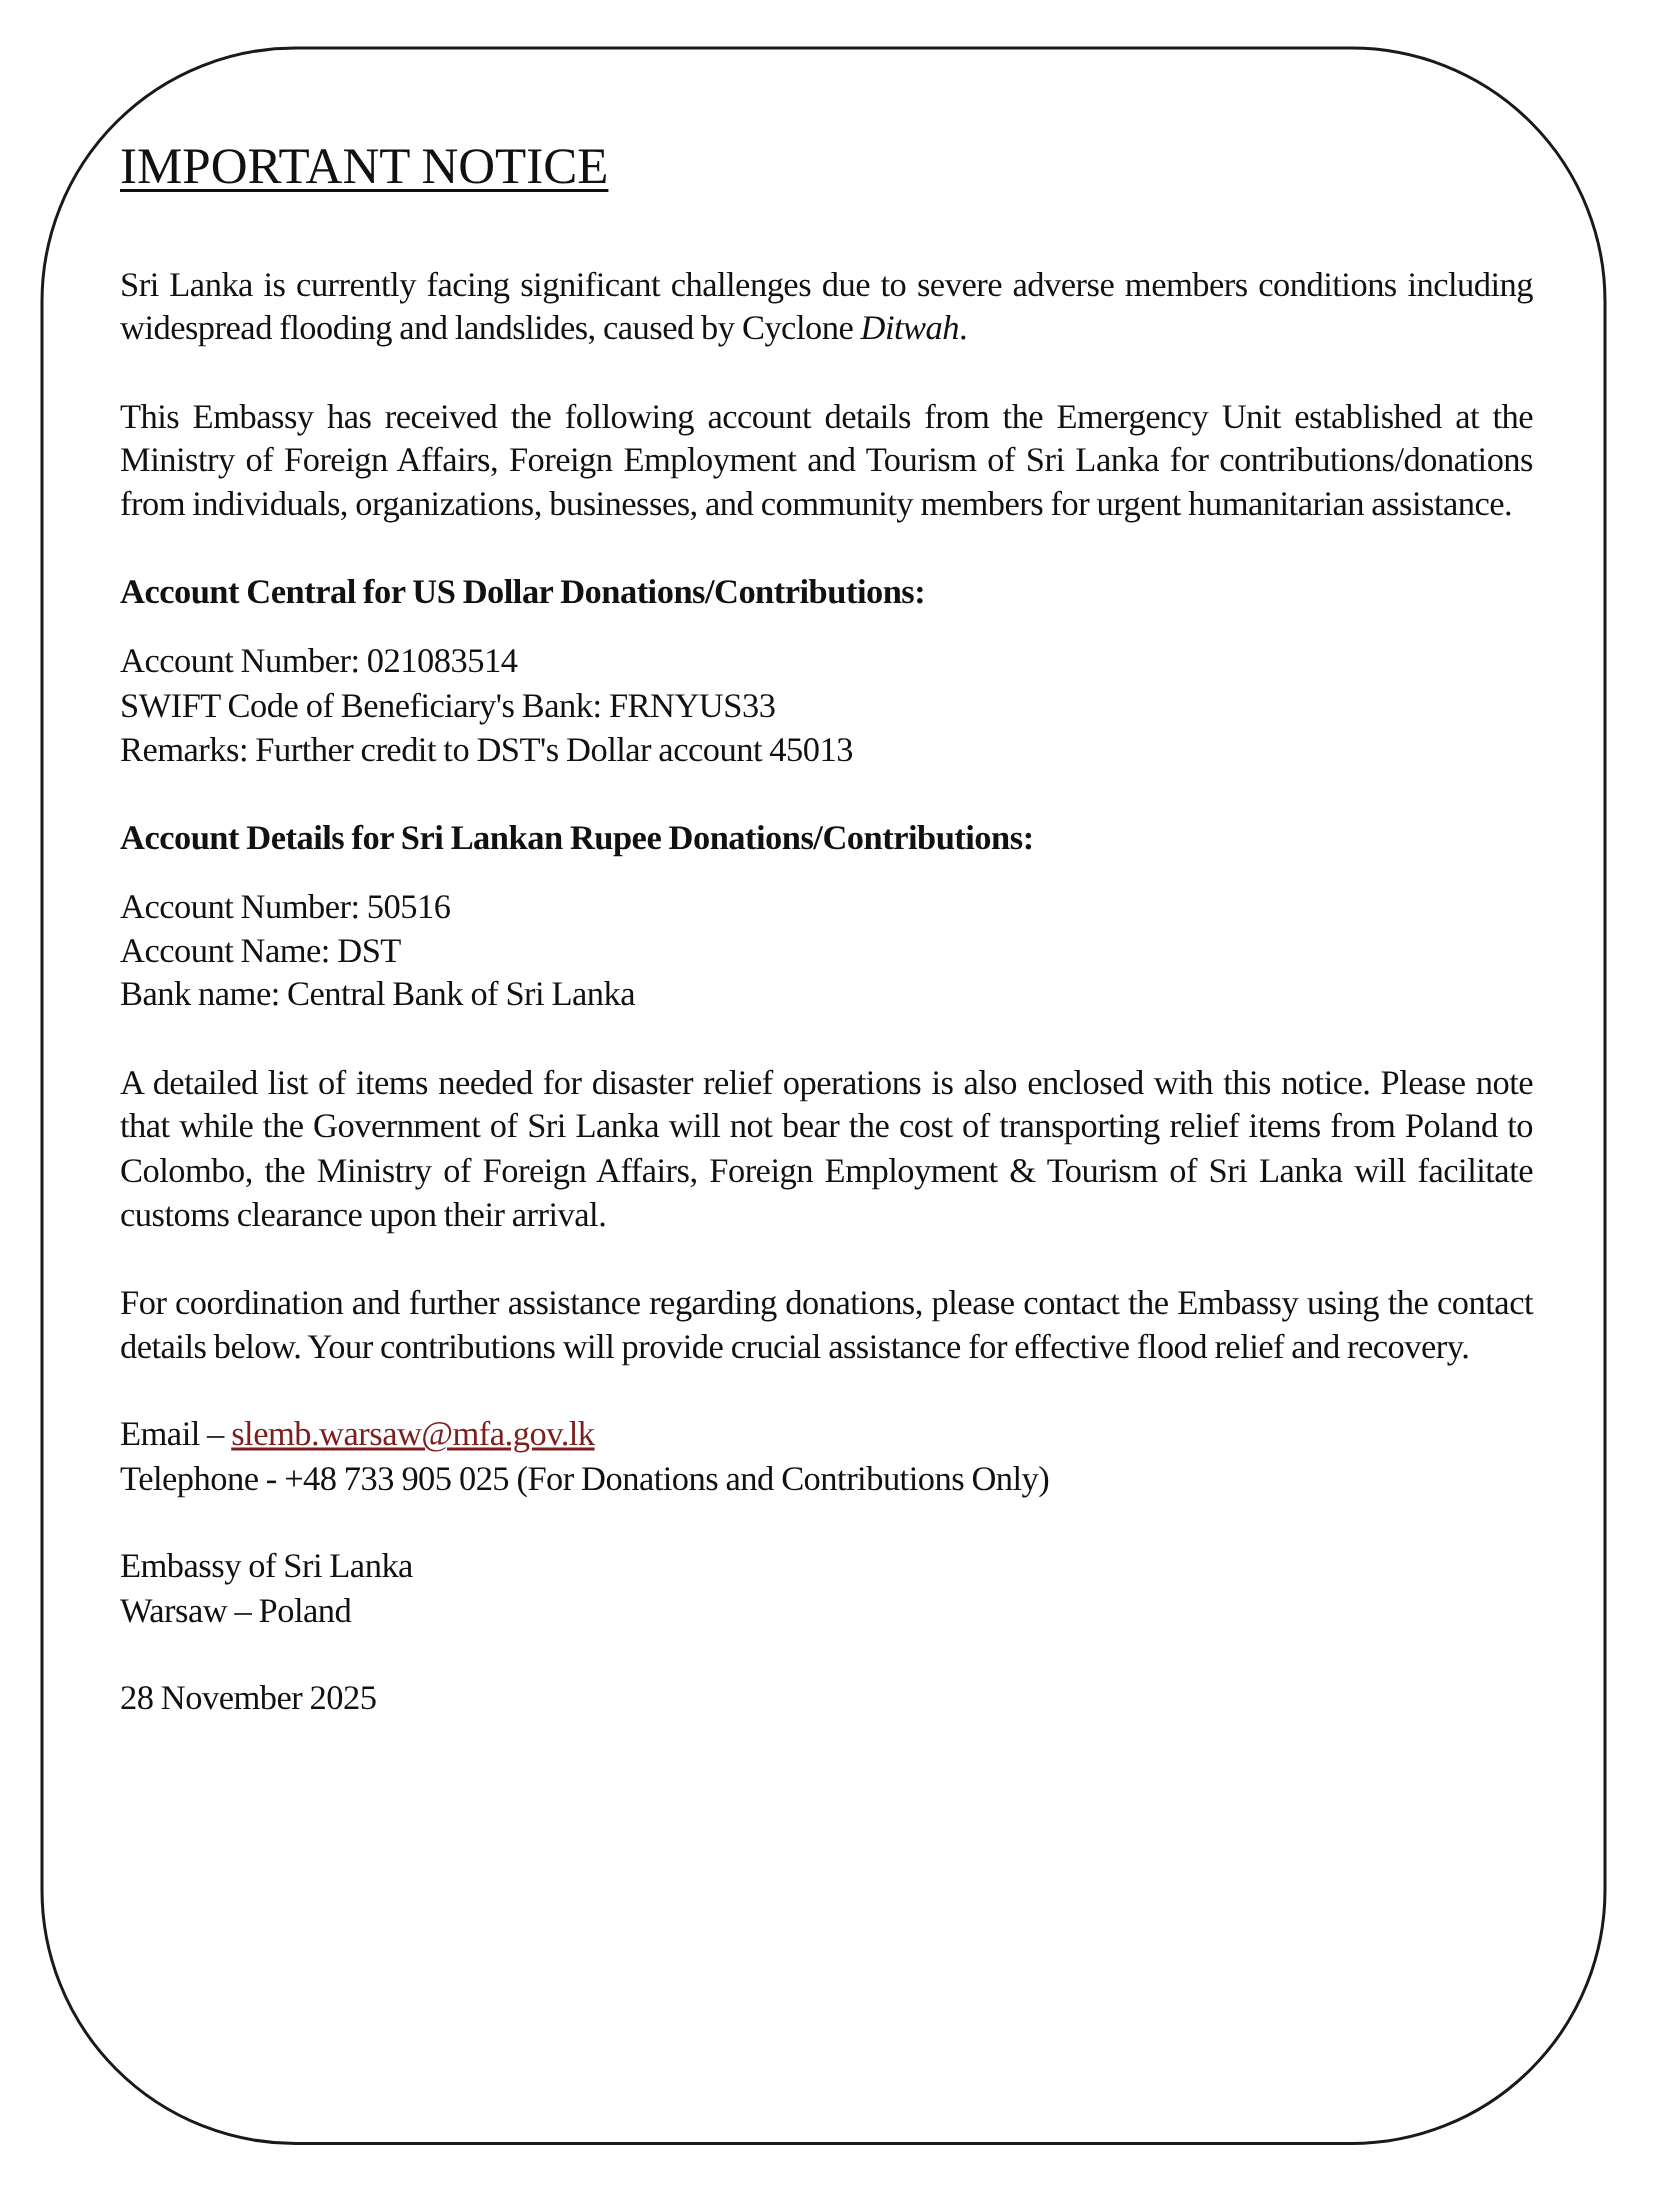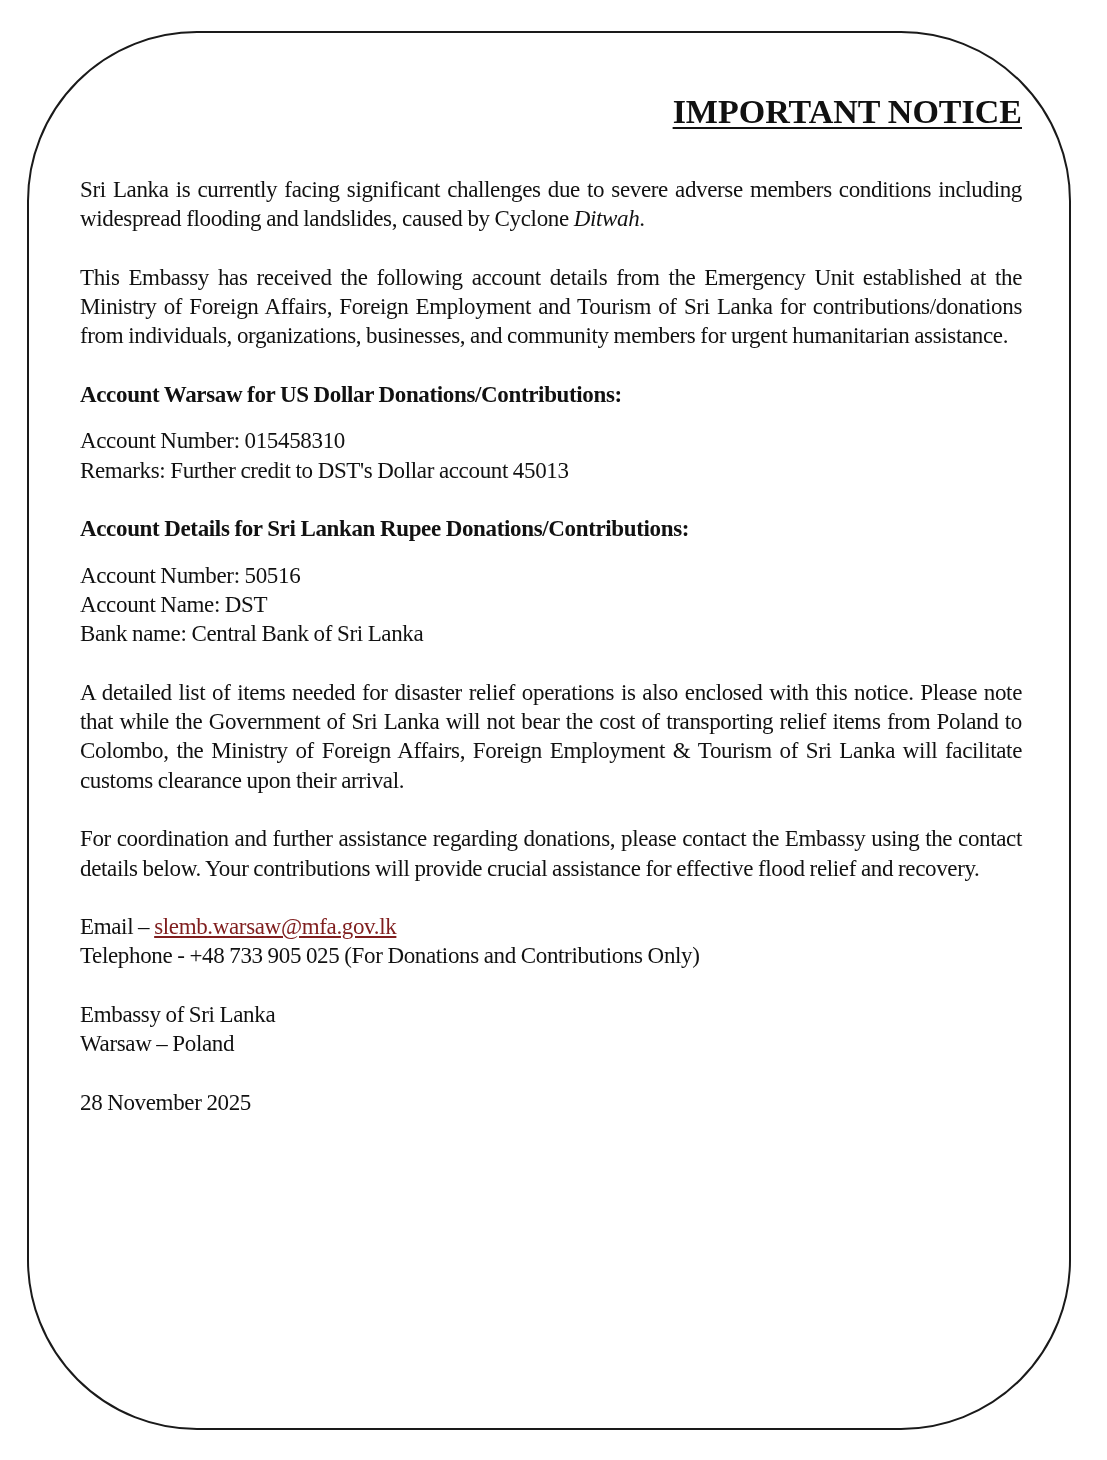--- a/index.html
+++ b/index.html
@@ -29,22 +29,22 @@
     position: absolute;
     left: 80px;
     top: 90px;
     width: 942px;
     font-size: 23px;
     line-height: 29.3px;
     letter-spacing: -0.35px;
     word-spacing: -0.5px;
   }
   .title {
-    text-align: right;
-    font-weight: bold;
+    text-align: left;
+    font-weight: normal;
     font-size: 34px;
     line-height: 44px;
     text-decoration: underline;
     text-decoration-thickness: 2px;
     text-underline-offset: 4px;
     margin: 0 0 41px 0;
     letter-spacing: 0;
   }
   p {
     margin: 0;
@@ -82,23 +82,24 @@
   <h1 class="title">IMPORTANT NOTICE</h1>
 
   <p class="justify"><span>Sri Lanka is currently facing significant challenges due to severe adverse members conditions including widespread flooding and landslides, caused by Cyclone </span><em>Ditwah</em><span>.</span></p>
 
   <div class="gap"></div>
 
   <p class="justify">This Embassy has received the following account details from the Emergency Unit established at the Ministry of Foreign Affairs, Foreign Employment and Tourism of Sri Lanka for contributions/donations from individuals, organizations, businesses, and community members for urgent humanitarian assistance.</p>
 
   <div class="gap"></div>
 
-  <p class="heading">Account Warsaw for US Dollar Donations/Contributions:</p>
+  <p class="heading">Account Central for US Dollar Donations/Contributions:</p>
   <div>
-    <span class="line">Account Number: 015458310</span>
+    <span class="line">Account Number: 021083514</span>
+    <span class="line">SWIFT Code of Beneficiary's Bank: FRNYUS33</span>
     <span class="line">Remarks: Further credit to DST's Dollar account 45013</span>
   </div>
 
   <div class="gap"></div>
 
   <p class="heading">Account Details for Sri Lankan Rupee Donations/Contributions:</p>
   <div>
     <span class="line">Account Number: 50516</span>
     <span class="line">Account Name: DST</span>
     <span class="line">Bank name: Central Bank of Sri Lanka</span>

